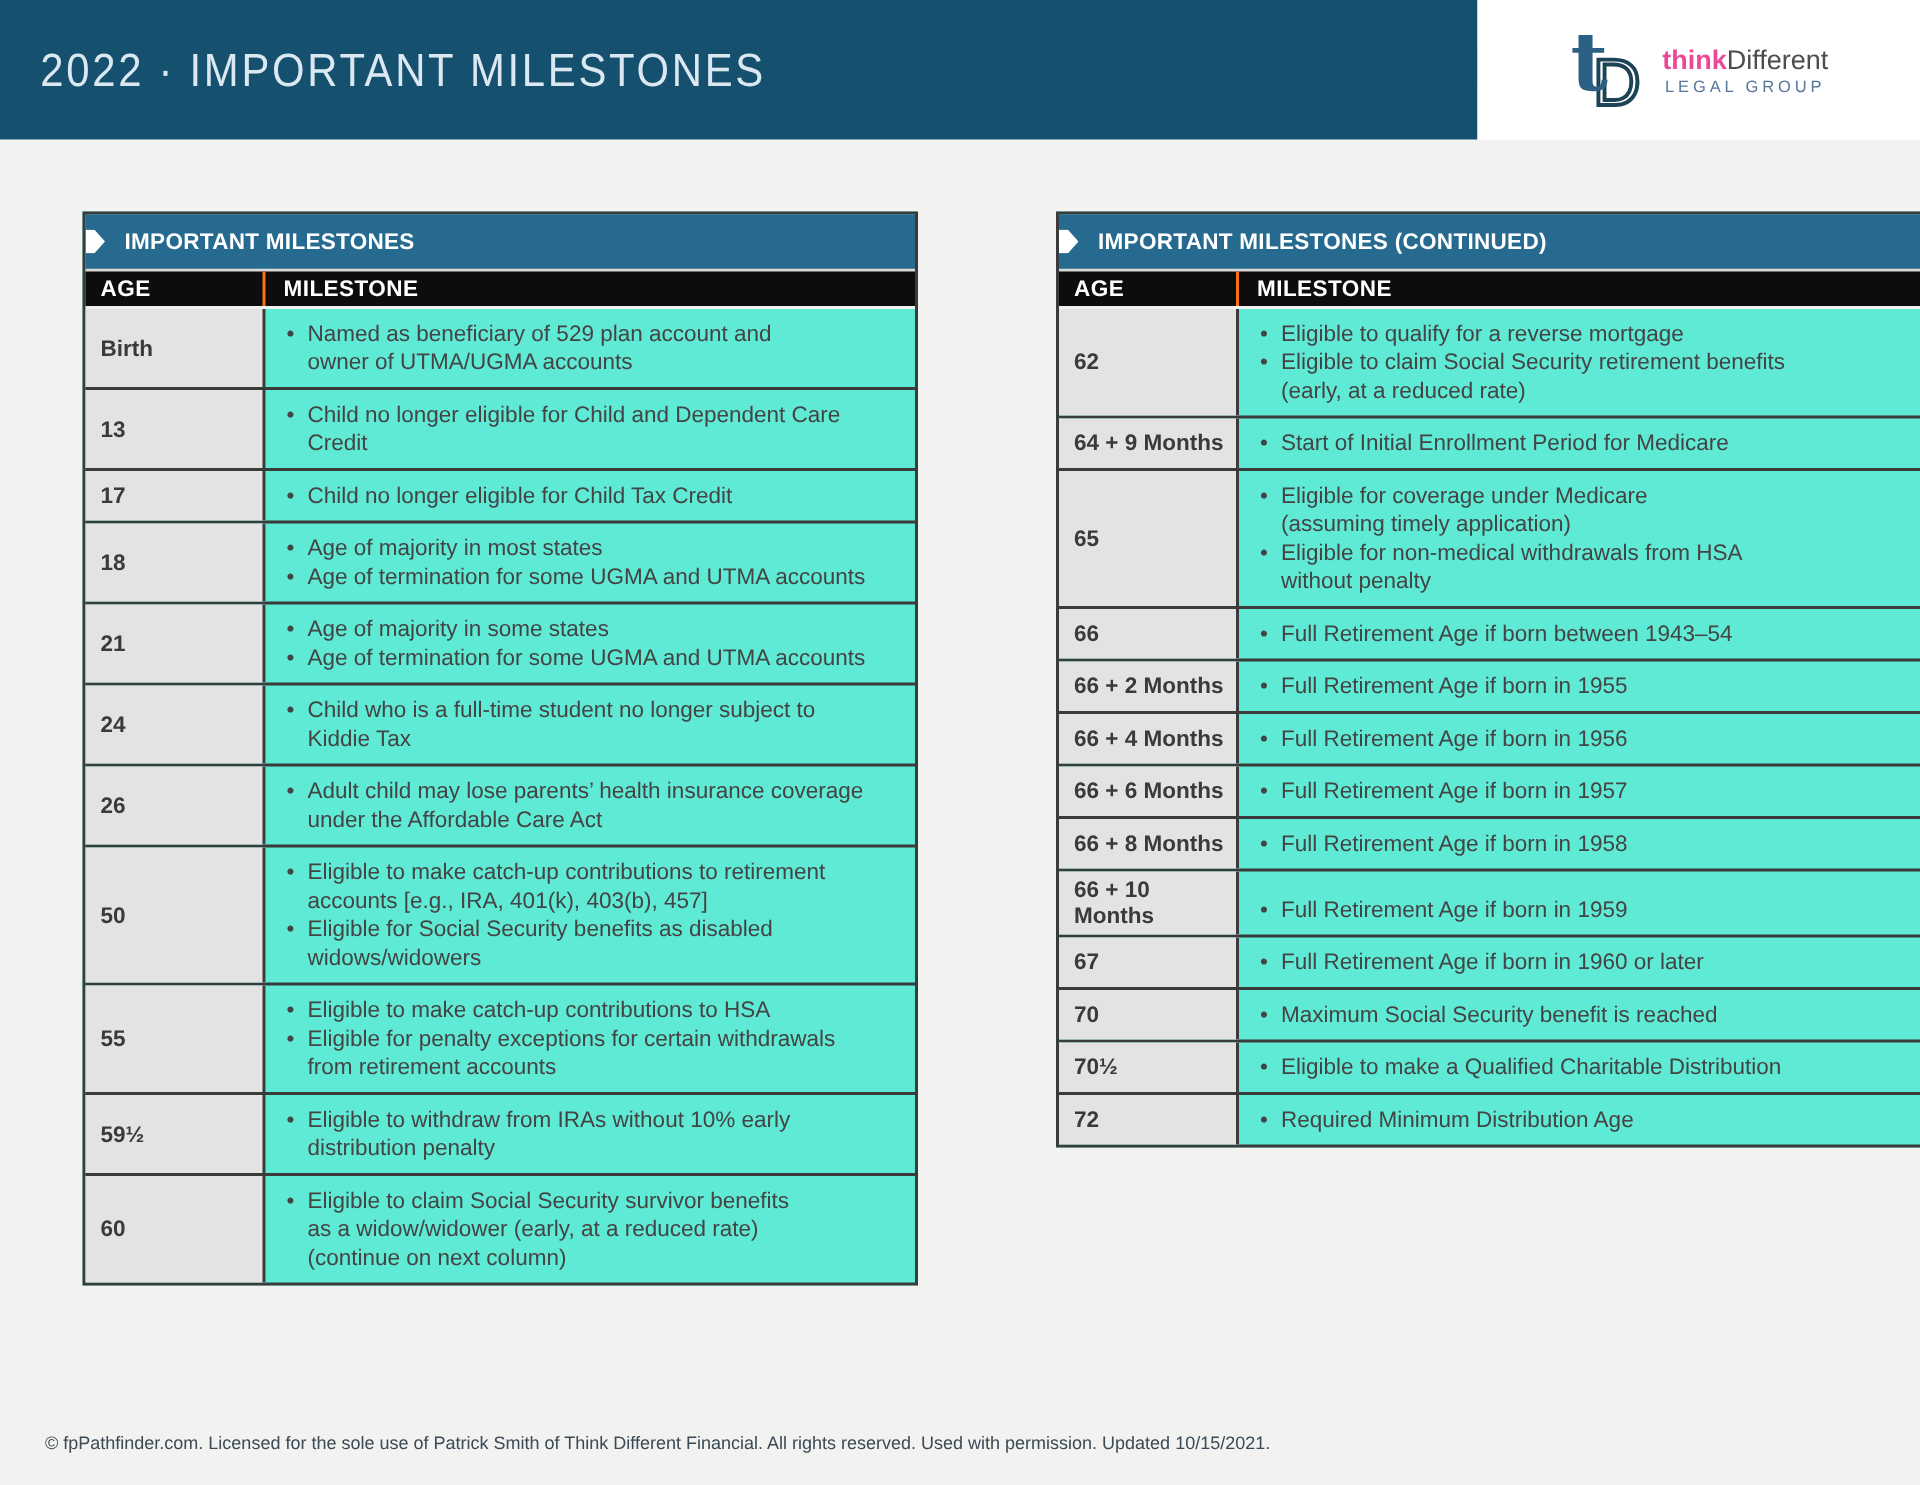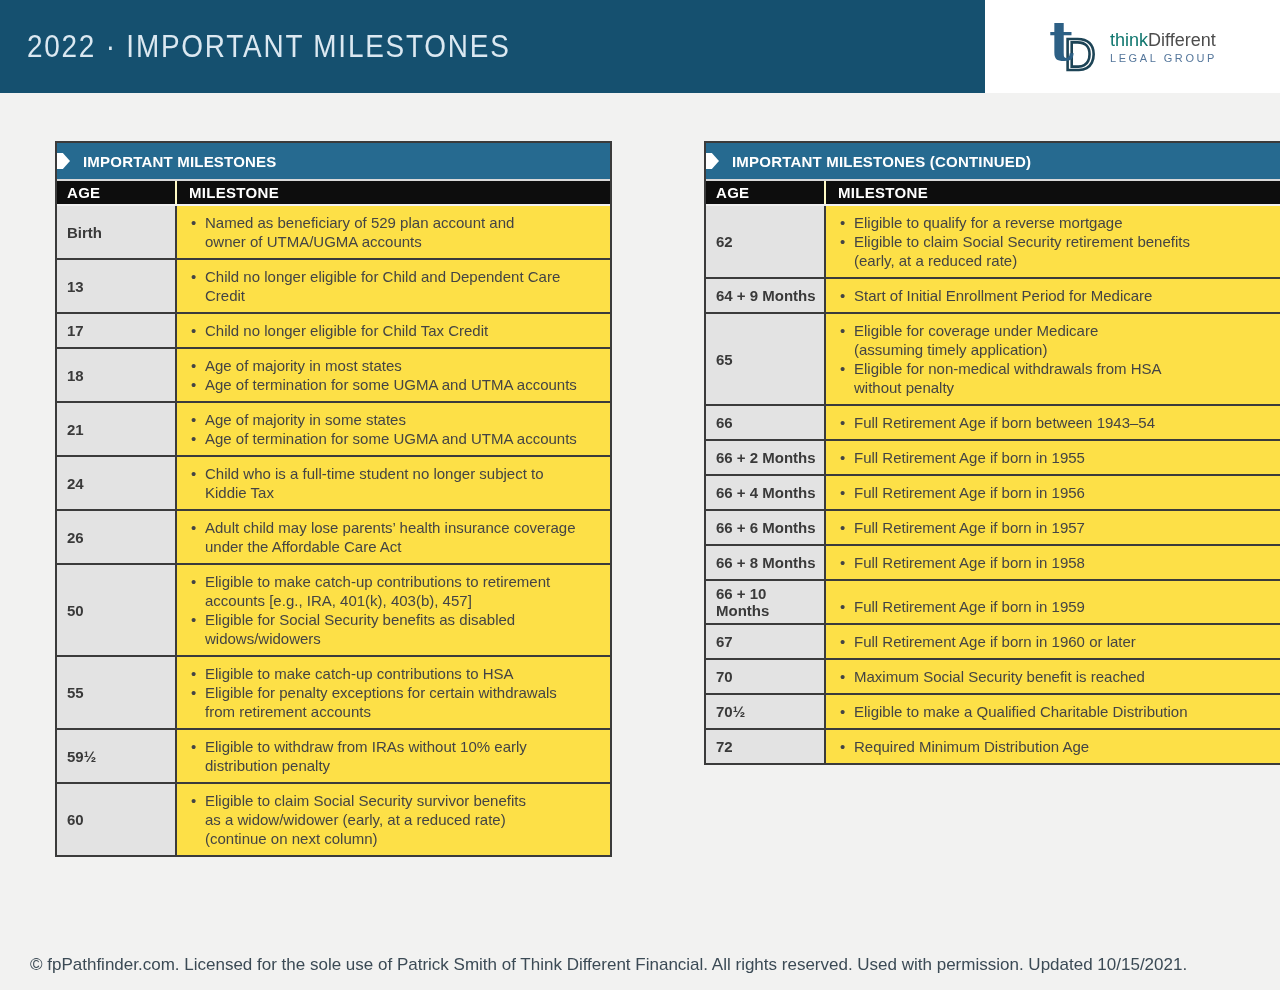--- a/index.html
+++ b/index.html
@@ -21,48 +21,48 @@
   .banner-blue{position:absolute;left:0;top:0;width:985px;height:93px;background:var(--banner-blue);
     display:flex;align-items:center;}
   .banner-title{display:inline-block;transform:scaleX(.9);font-size:31px;font-weight:300;
     letter-spacing:2px;color:#DBE8F1;white-space:nowrap;}
   .banner-arrow{position:absolute;left:985px;top:33px;width:13px;height:22px;background:var(--banner-blue);
     clip-path:polygon(0 0,100% 50%,0 100%);}
   .logo-box{position:absolute;left:985px;top:0;width:295px;height:93px;background:#ffffff;
     display:flex;align-items:center;justify-content:center;}
   .logo-text{margin-left:6px;}
   .brand-line{font-size:18px;line-height:20px;white-space:nowrap;}
-  .brand-bold{font-weight:normal;color:#0f766e;}
+  .brand-bold{font-weight:bold;color:#ec4899;}
   .brand-regular{color:#4D4D4D;}
   .brand-sub{font-size:11px;letter-spacing:2.6px;color:#54769B;text-align:center;margin-top:2px;}
 
   
-  .ms-table{position:absolute;top:141px;background:#fde047;border:2px solid var(--border-dark);}
+  .ms-table{position:absolute;top:141px;background:#5eead4;border:2px solid var(--border-dark);}
   .t-left{left:55px;width:557px;}
   .t-right{left:704px;width:644px;}
   .table-title{position:relative;height:36px;background:var(--table-title-blue);color:#fff;
     display:flex;align-items:center;padding-left:26px;font-size:15px;font-weight:bold;letter-spacing:.2px;}
   .title-chevron{position:absolute;left:0;top:50%;transform:translateY(-50%);width:13px;height:16px;
     background:#fff;clip-path:polygon(0 0,45% 0,100% 50%,45% 100%,0 100%);}
   .col-header{display:flex;background:var(--col-header-black);color:#fff;height:27px;
     border-top:2px solid #D8D8D8;border-bottom:2px solid #F0F0F0;font-weight:bold;font-size:15px;letter-spacing:.3px;}
-  .col-age-h{width:120px;display:flex;align-items:center;padding-left:10px;border-right:2px solid #fef9c3;}
+  .col-age-h{width:120px;display:flex;align-items:center;padding-left:10px;border-right:2px solid #f97316;}
   .col-ms-h{flex:1;display:flex;align-items:center;padding-left:12px;}
   .row{display:flex;min-height:35px;}
   .row + .row{border-top:2px solid var(--border-dark);}
   .cell-age{width:120px;background:var(--age-gray);border-right:2px solid var(--border-dark);
     display:flex;align-items:center;padding:4px 8px 4px 10px;font-weight:bold;font-size:15px;color:#3A3A3A;}
   .cell-ms{flex:1;display:flex;flex-direction:column;justify-content:flex-end;padding:7px 8px 7px 12px;}
   .cell-ms ul{list-style:none;}
   .cell-ms li{position:relative;padding-left:16px;font-size:15px;line-height:19px;color:var(--text);
     white-space:pre-line;}
   .cell-ms li::before{content:"\2022";position:absolute;left:2px;color:var(--text);}
 
   
-  .footer{position:absolute;left:30px;top:955px;font-size:17px;color:var(--footer-text);}
+  .footer{position:absolute;left:30px;top:955px;font-size:12px;color:var(--footer-text);}
 </style>
 </head>
 <body>
 
 <header class="banner">
   <div class="banner-blue">
     <span class="banner-title">2022 · IMPORTANT MILESTONES</span>
   </div>
   <span class="banner-arrow"></span>
   <div class="logo-box">

